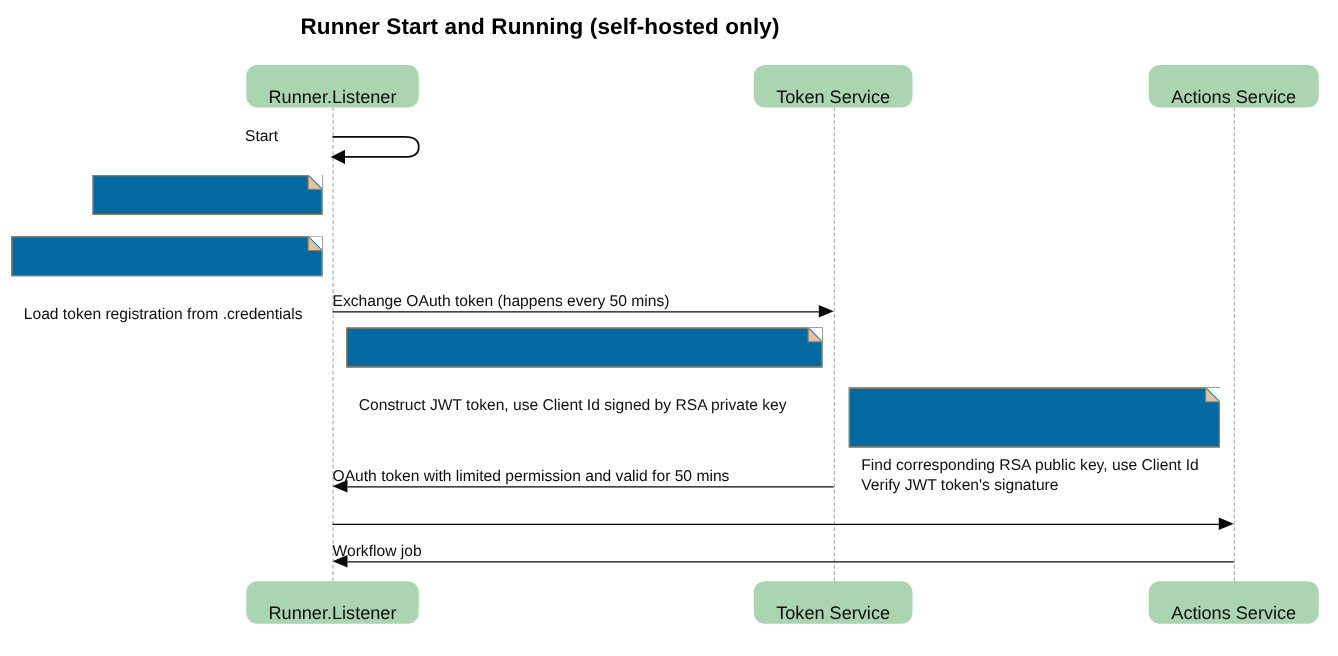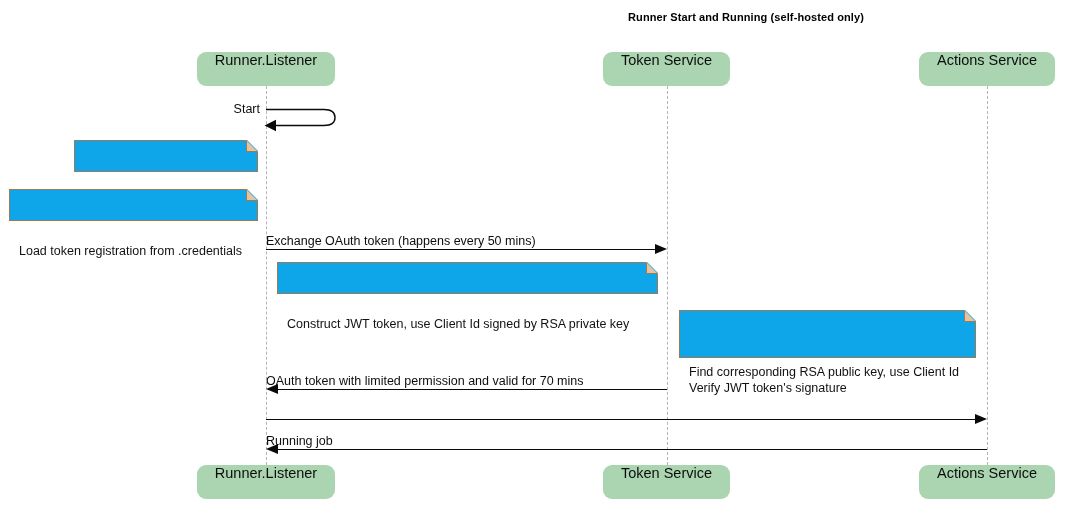--- a/index.html
+++ b/index.html
@@ -23,52 +23,52 @@
     width: 1070px;
     height: 525px;
   }
 
   
   .diagram-title {
     position: absolute;
     left: 0;
     top: 11px;
     width: 864px;
-    text-align: right;
-    font-size: 11px;
+    text-align: center;
+    font-size: 18px;
     font-weight: bold;
     letter-spacing: 0.1px;
     color: #000;
   }
 
   
   .participant {
     position: absolute;
     height: 34px;
     border-radius: 9px;
     background: #abd5b0;
     display: flex;
-    align-items: flex-start;
+    align-items: flex-end;
     justify-content: center;
     font-size: 14.5px;
     color: #0d0d0d;
     white-space: nowrap;
   }
 
   
   .lifeline {
     position: absolute;
     width: 0;
     border-left: 1px dashed #b4b4b4;
   }
 
   
   .note {
     position: absolute;
-    background: #0ea5e9;
+    background: #0369a1;
     border: 1px solid #9a7b55;
     box-sizing: border-box;
     font-size: 12.5px;
     line-height: 16px;
     color: #111;
     padding: 5px 8px 5px 9px;
     white-space: pre-line;
   }
   .note .fold {
     position: absolute;
@@ -150,21 +150,21 @@
   <div class="participant" style="left:197px; top:465px; width:138px;">
     <span>Runner.Listener</span>
   </div>
   <div class="participant" style="left:603px; top:465px; width:127px;">
     <span>Token Service</span>
   </div>
   <div class="participant" style="left:919px; top:465px; width:136px;">
     <span>Actions Service</span>
   </div>
 
-  <div class="msg-label" style="left:196px; top:102px; width:64px; text-align:right;">Start</div>
+  <div class="msg-label" style="left:196px; top:102px; width:64px; ">Start</div>
   <div class="self-loop" style="left:262px; top:103px;">
     <svg width="86" height="34" viewBox="0 0 86 34" xmlns="http://www.w3.org/2000/svg">
       <path d="M4,6.5 H62 Q73,6.5 73,14.5 Q73,22.5 62,22.5 H12" fill="none" stroke="#0a0a0a" stroke-width="1.4"></path>
       <polygon points="14,16.8 14,28.2 2.5,22.5" fill="#0a0a0a"></polygon>
     </svg>
   </div>
 
   <div class="note" style="left:74px; top:140px; width:184px; height:32px;">
     <span class="fold-tri"></span>
     <span class="fold"></span>
@@ -187,24 +187,24 @@
     <span>Find corresponding RSA public key, use Client Id
 Verify JWT token's signature</span>
   </div>
 
   <div class="note" style="left:277px; top:262px; width:381px; height:32px;">
     <span class="fold-tri"></span>
     <span class="fold"></span>
     <span>Construct JWT token, use Client Id signed by RSA private key</span>
   </div>
 
-  <div class="msg-label" style="left:266px; top:374px; width:401px;">OAuth token with limited permission and valid for 70 mins</div>
+  <div class="msg-label" style="left:266px; top:374px; width:401px;">OAuth token with limited permission and valid for 50 mins</div>
   <div class="msg-line" style="left:278px; top:389px; width:389px;"></div>
   <div class="arrowhead left" style="left:266px; top:383.5px;"></div>
 
   <div class="msg-line" style="left:266px; top:419px; width:709px;"></div>
   <div class="arrowhead right" style="left:975px; top:413.5px;"></div>
 
-  <div class="msg-label" style="left:266px; top:434px; width:721px;">Running job</div>
+  <div class="msg-label" style="left:266px; top:434px; width:721px;">Workflow job</div>
   <div class="msg-line" style="left:278px; top:449px; width:709px;"></div>
   <div class="arrowhead left" style="left:266px; top:443.5px;"></div>
 
 </div>
 
 </body></html>

